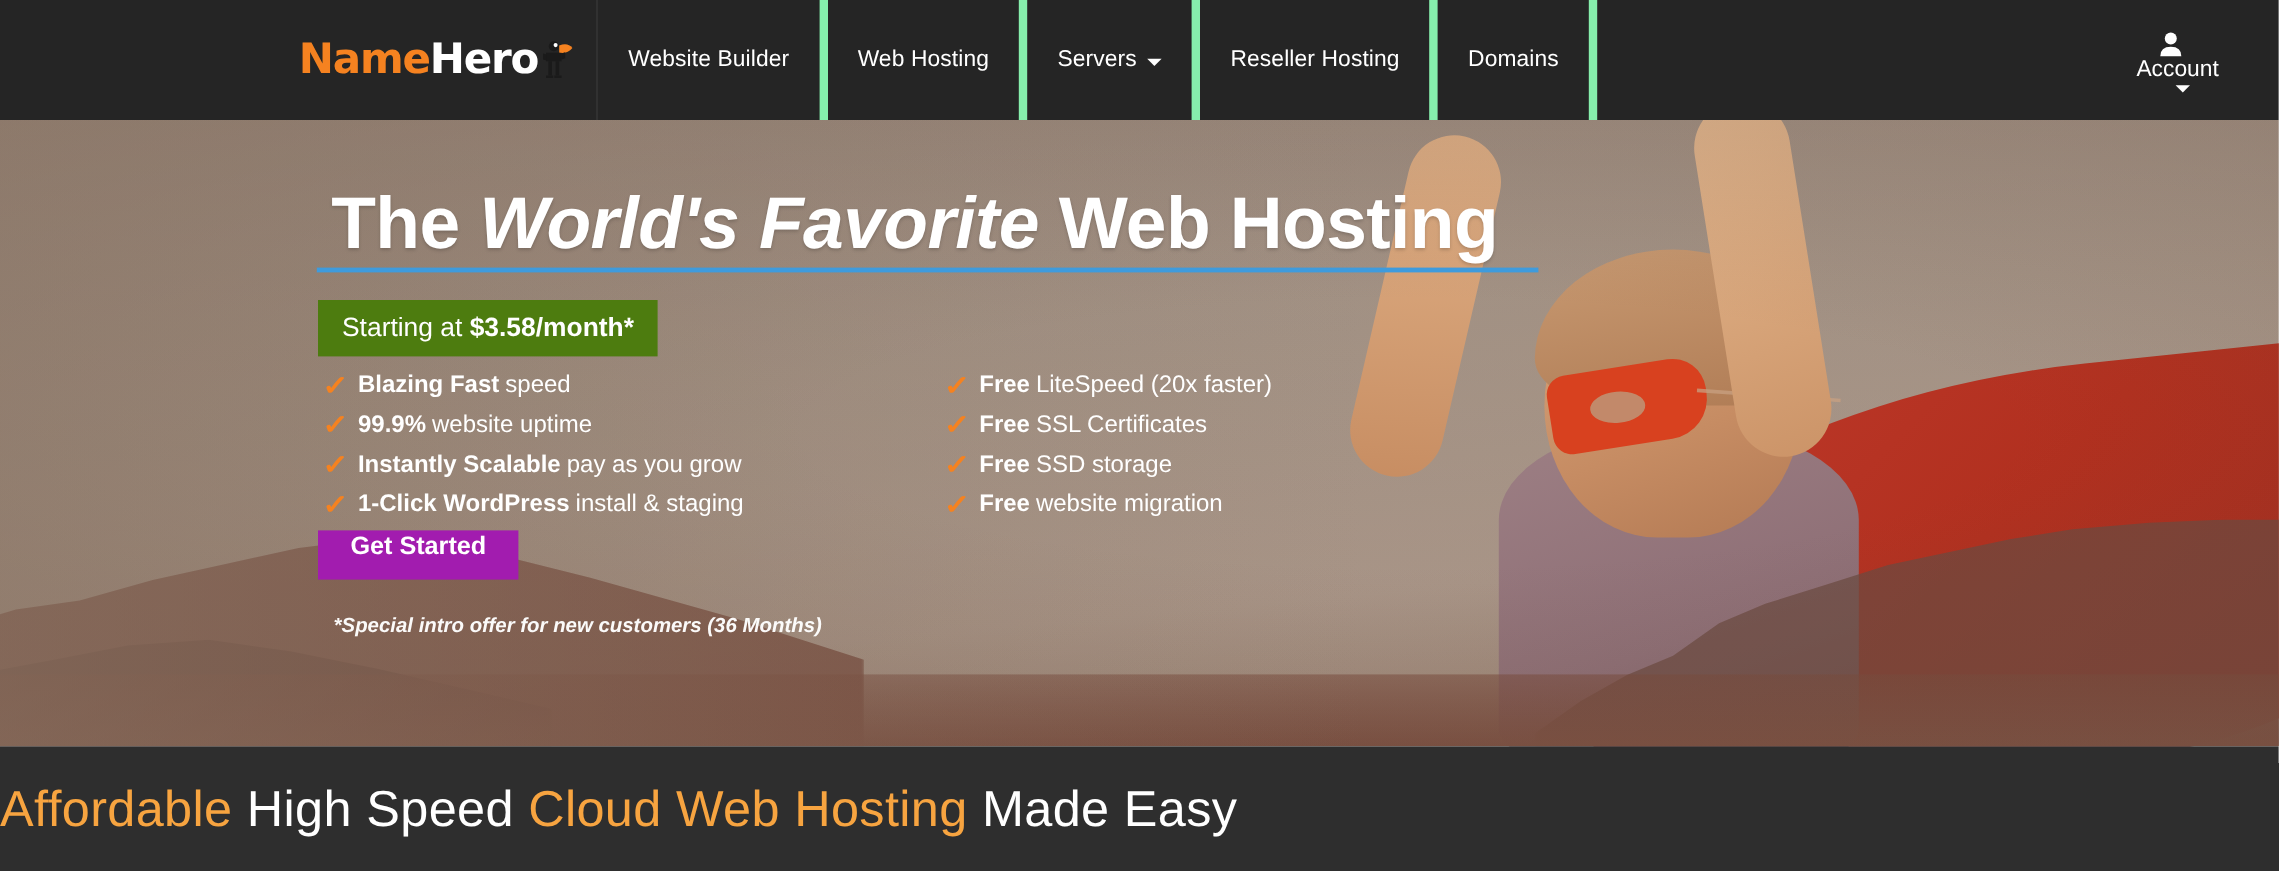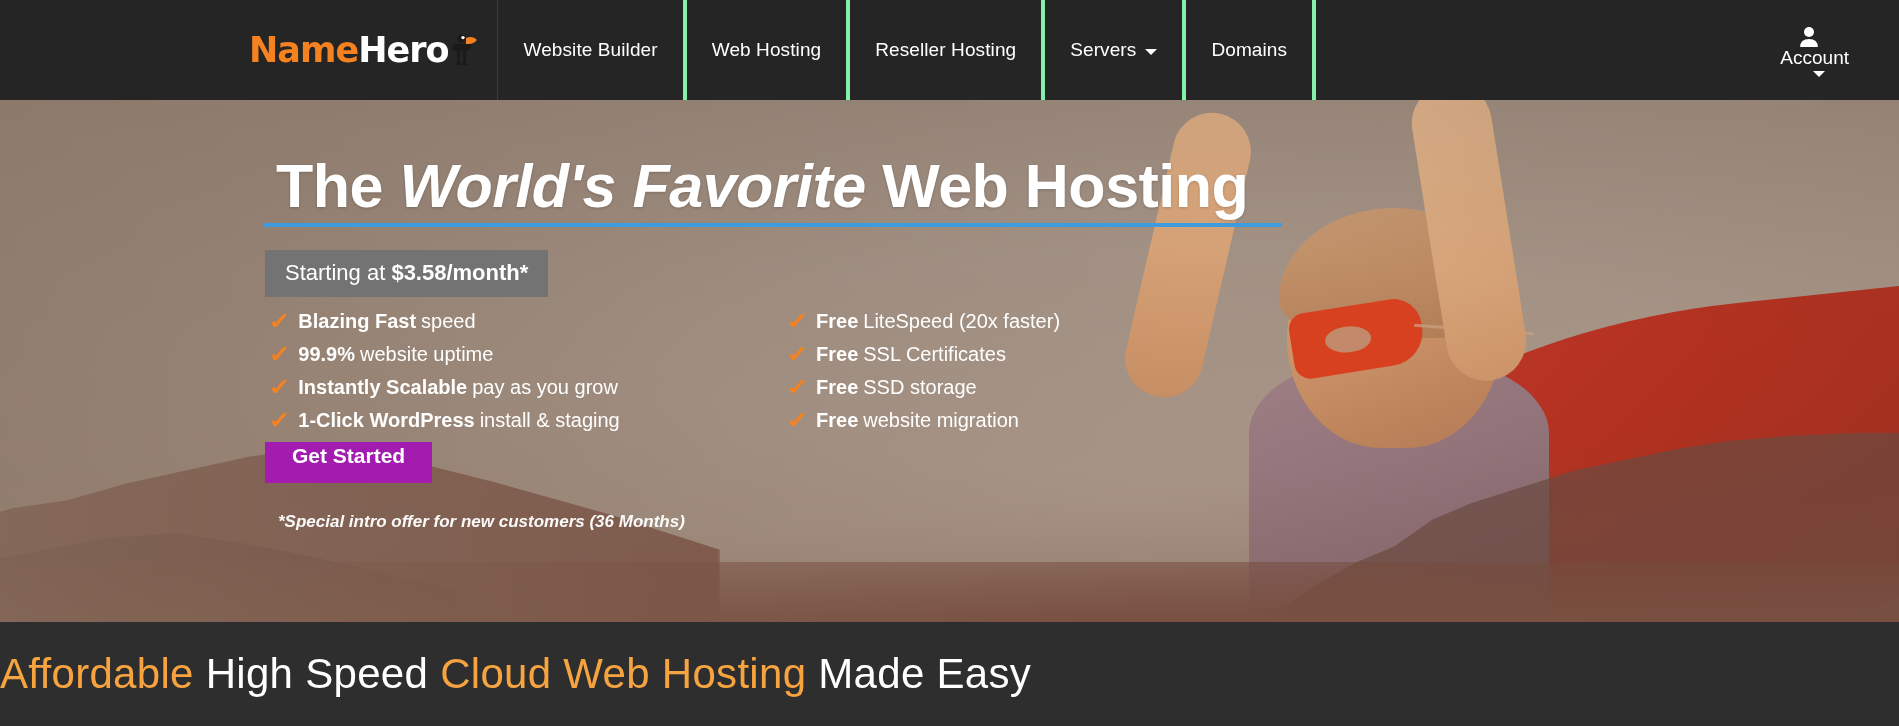--- a/index.html
+++ b/index.html
@@ -39,21 +39,21 @@
     margin-left:1px; position:relative;
     display:inline-block;
   }
   .logo-mark svg { display:block; }
 
   .nav-item {
     display:flex; align-items:center; justify-content:flex-end;
     padding:0 25px;
     color:#ffffff;
     font-size:19px;
-    border-right:4px solid #86efac;
+    border-right:7px solid #86efac;
     white-space:nowrap;
     cursor:pointer;
     letter-spacing:0.1px;
   }
   .nav-item:first-child { border-left:none; }
   .caret {
     display:inline-block;
     width:0;height:0;
     border-left:6px solid transparent;
     border-right:6px solid transparent;
@@ -218,21 +218,21 @@
   .headline .em { font-style:italic; }
 
   .hr-blue {
     position:absolute; left:264px; top:123px;
     width:1018px; height:4px;
     background:#3e9bdd;
   }
 
   .price-badge {
     position:absolute; left:265px; top:150px;
-    background:#737373;
+    background:#4d7c0f;
     color:#ffffff;
     font-size:22px;
     padding:10px 20px 11px 20px;
     white-space:nowrap;
   }
   .price-badge b { font-weight:bold; }
 
   .features {
     position:absolute; left:270px; top:208px;
     display:flex;
@@ -321,25 +321,25 @@
         </span>
       </div>
 
       <div class="nav-item">
         <span>Website Builder</span>
       </div>
       <div class="nav-item">
         <span>Web Hosting</span>
       </div>
       <div class="nav-item">
-        <span>Reseller Hosting</span>
-      </div>
-      <div class="nav-item">
         <span>Servers</span>
         <span class="caret"></span>
+      </div>
+      <div class="nav-item">
+        <span>Reseller Hosting</span>
       </div>
       <div class="nav-item">
         <span>Domains</span>
       </div>
     </div>
 
     <div class="nav-right">
       <div class="account-btn">
         <span class="user-icon">
           <svg width="20" height="21" viewBox="0 0 20 21">

